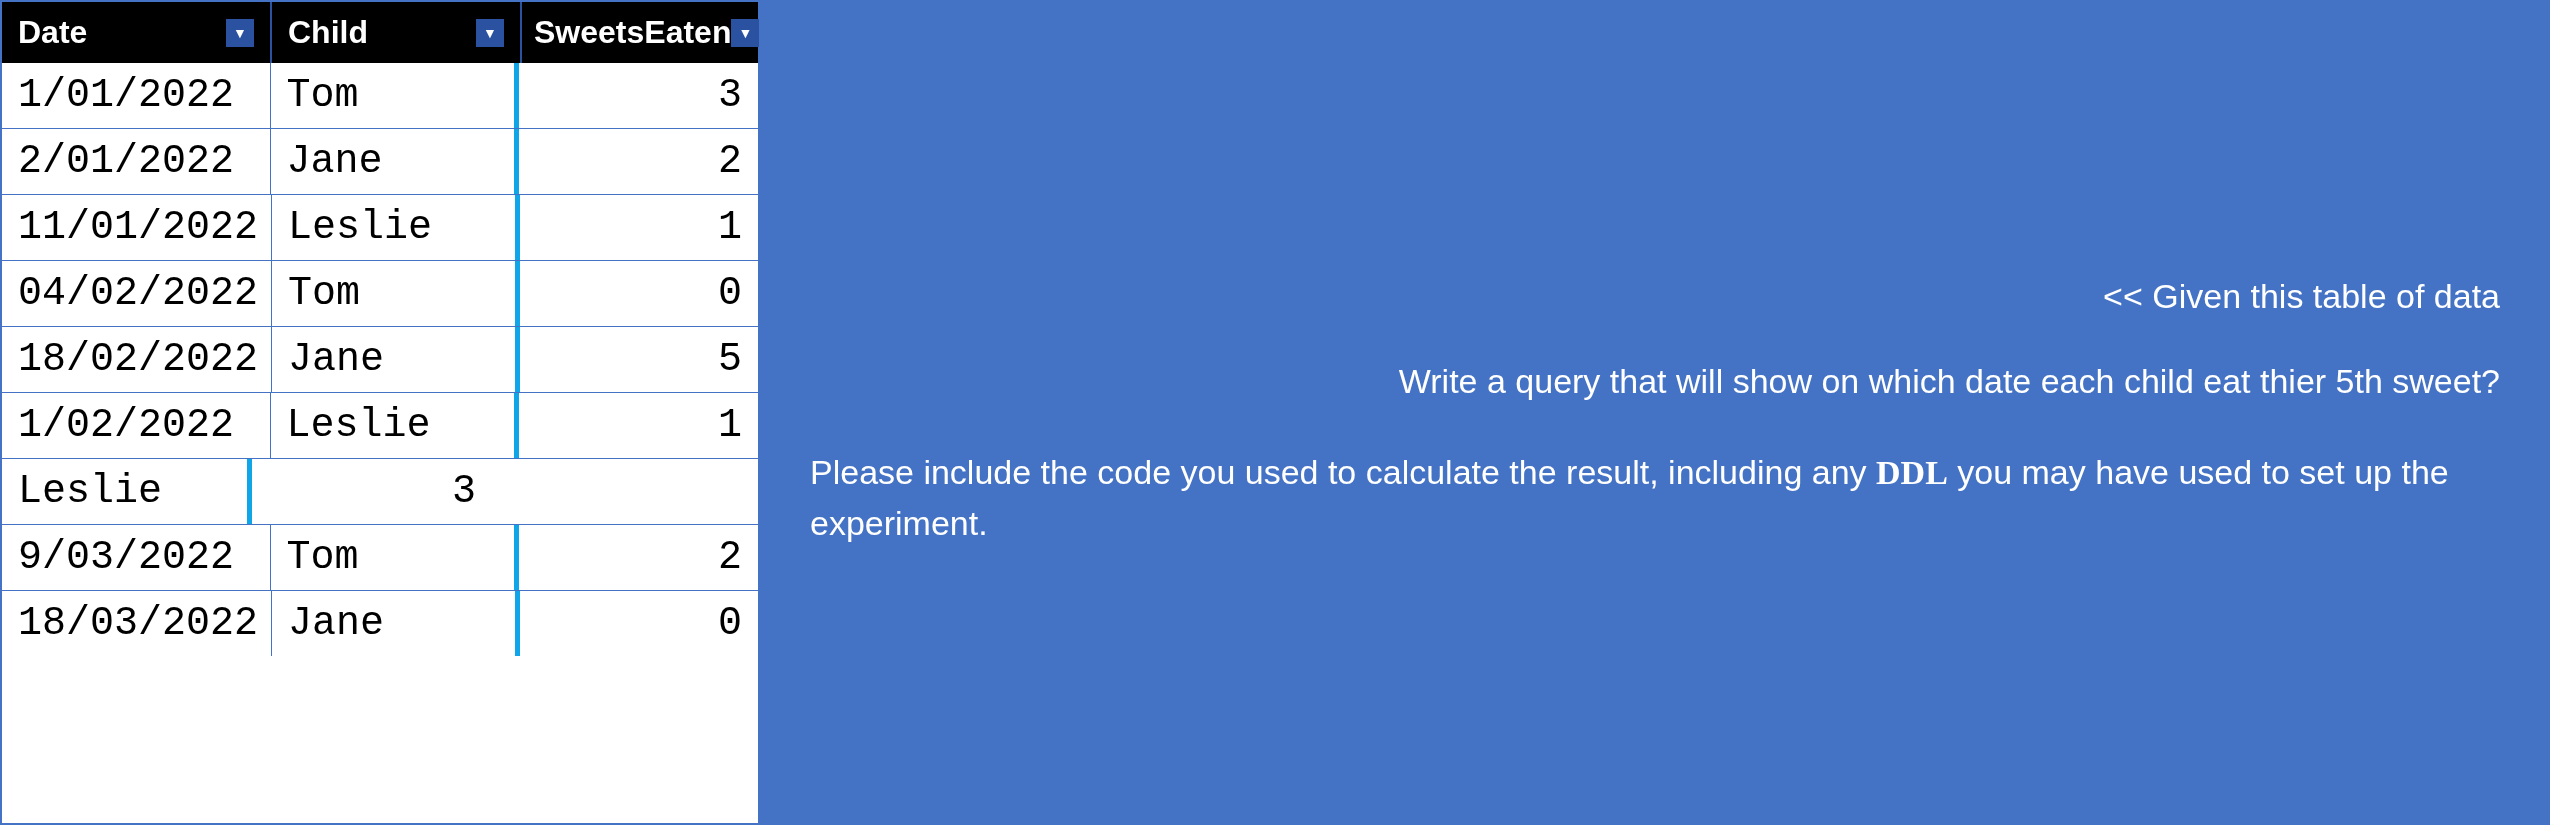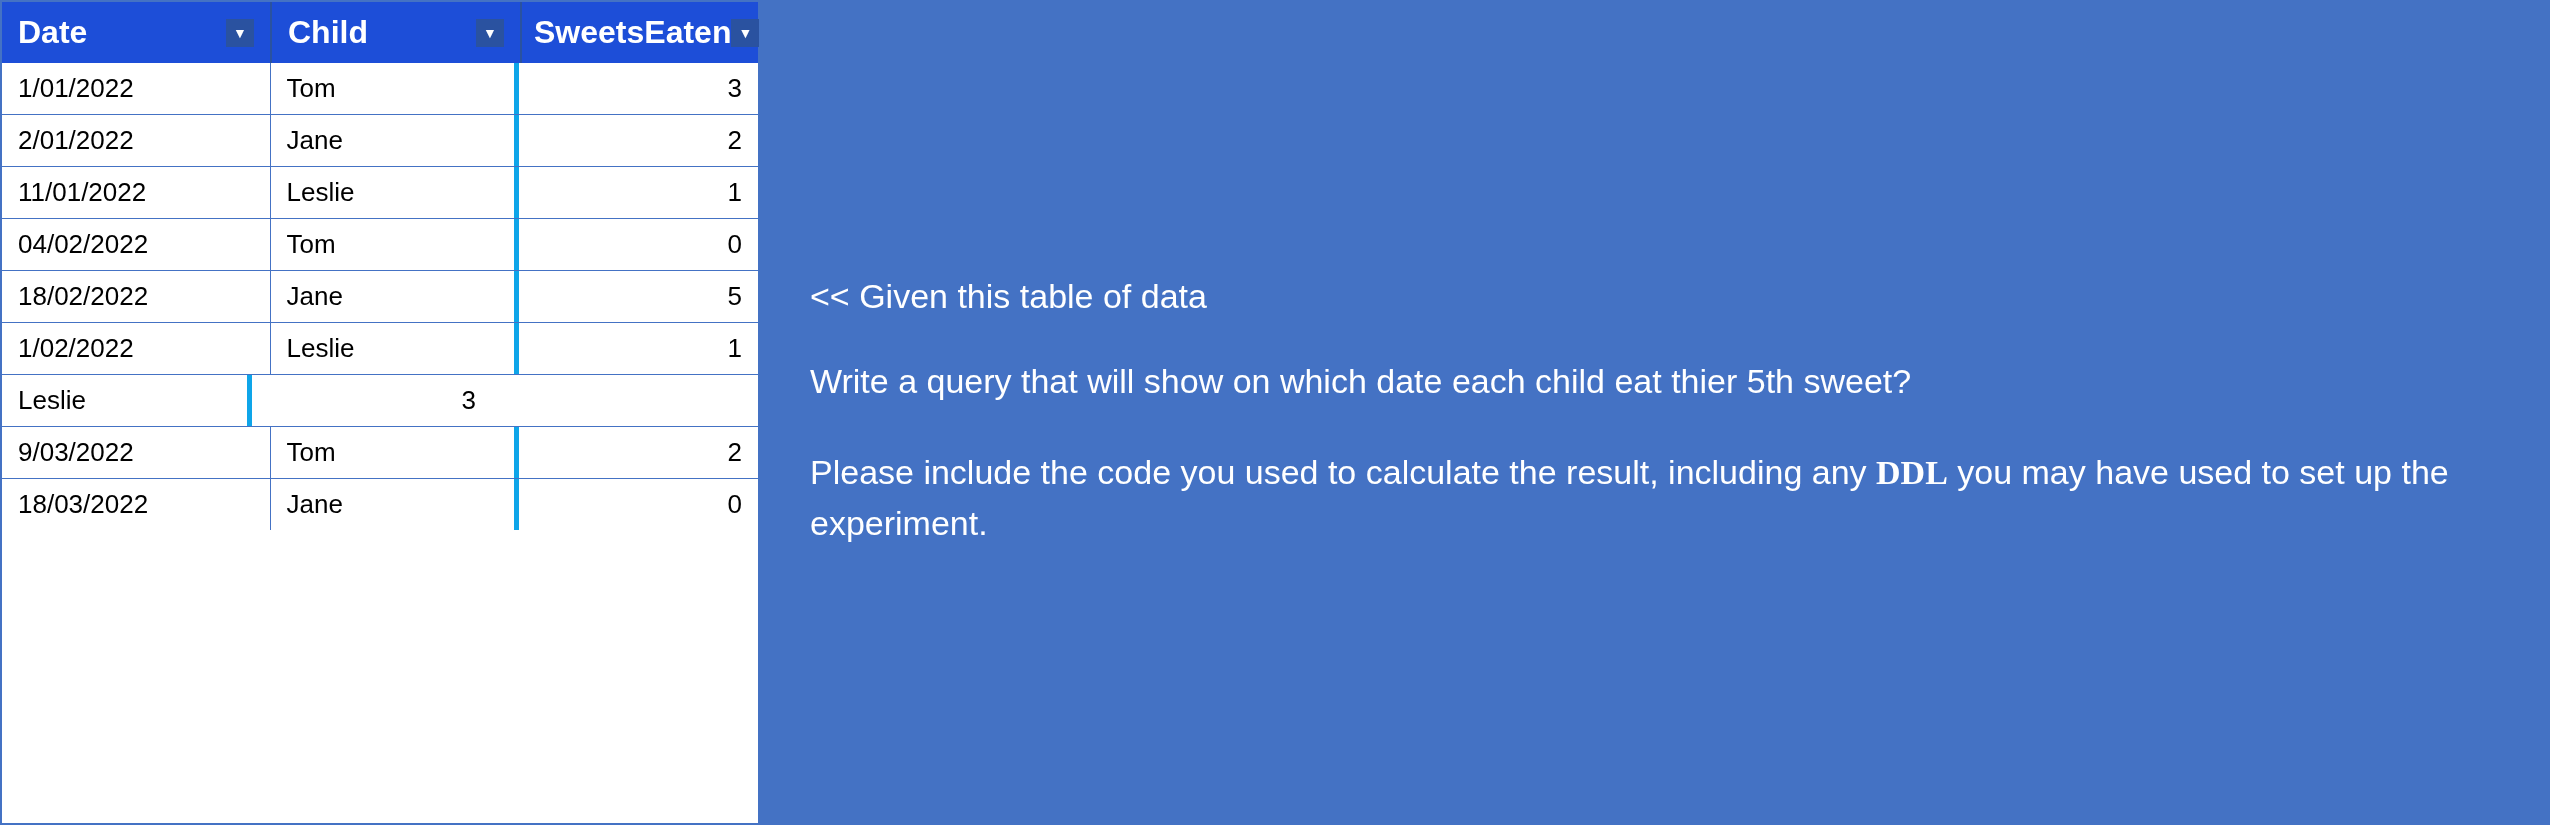--- a/index.html
+++ b/index.html
@@ -21,21 +21,21 @@
       width: 760px;
       height: 825px;
       border: 2px solid #4472c4;
       display: flex;
       flex-direction: column;
     }
 
     .table-header {
       display: flex;
       flex-direction: row;
-      background-color: #1d4ed8;
+      background-color: #000000;
       color: white;
       font-weight: bold;
       font-size: 32px;
     }
 
     .col-date {
       width: 270px;
       padding: 12px 16px;
       border-right: 2px solid #2a52a0;
       display: flex;
@@ -74,21 +74,22 @@
     .table-body {
       flex: 1;
       display: flex;
       flex-direction: column;
     }
 
     .table-row {
       display: flex;
       flex-direction: row;
       border-bottom: 1px solid #4472c4;
-      font-size: 26px;
+      font-size: 40px;
+      font-family: Liberation Mono, monospace;
     }
 
     .table-row:last-child {
       border-bottom: none;
     }
 
     .cell-date {
       width: 270px;
       padding: 10px 16px;
       border-right: 1px solid #4472c4;
@@ -115,20 +116,21 @@
     .right-panel {
       flex: 1;
       height: 825px;
       background-color: #4472c4;
       color: white;
       padding: 40px 50px;
       display: flex;
       flex-direction: column;
       justify-content: center;
       gap: 40px;
+      align-items: flex-end;
     }
 
     .given-text {
       font-size: 34px;
     }
 
     .query-text {
       font-size: 34px;
       line-height: 1.5;
     }

